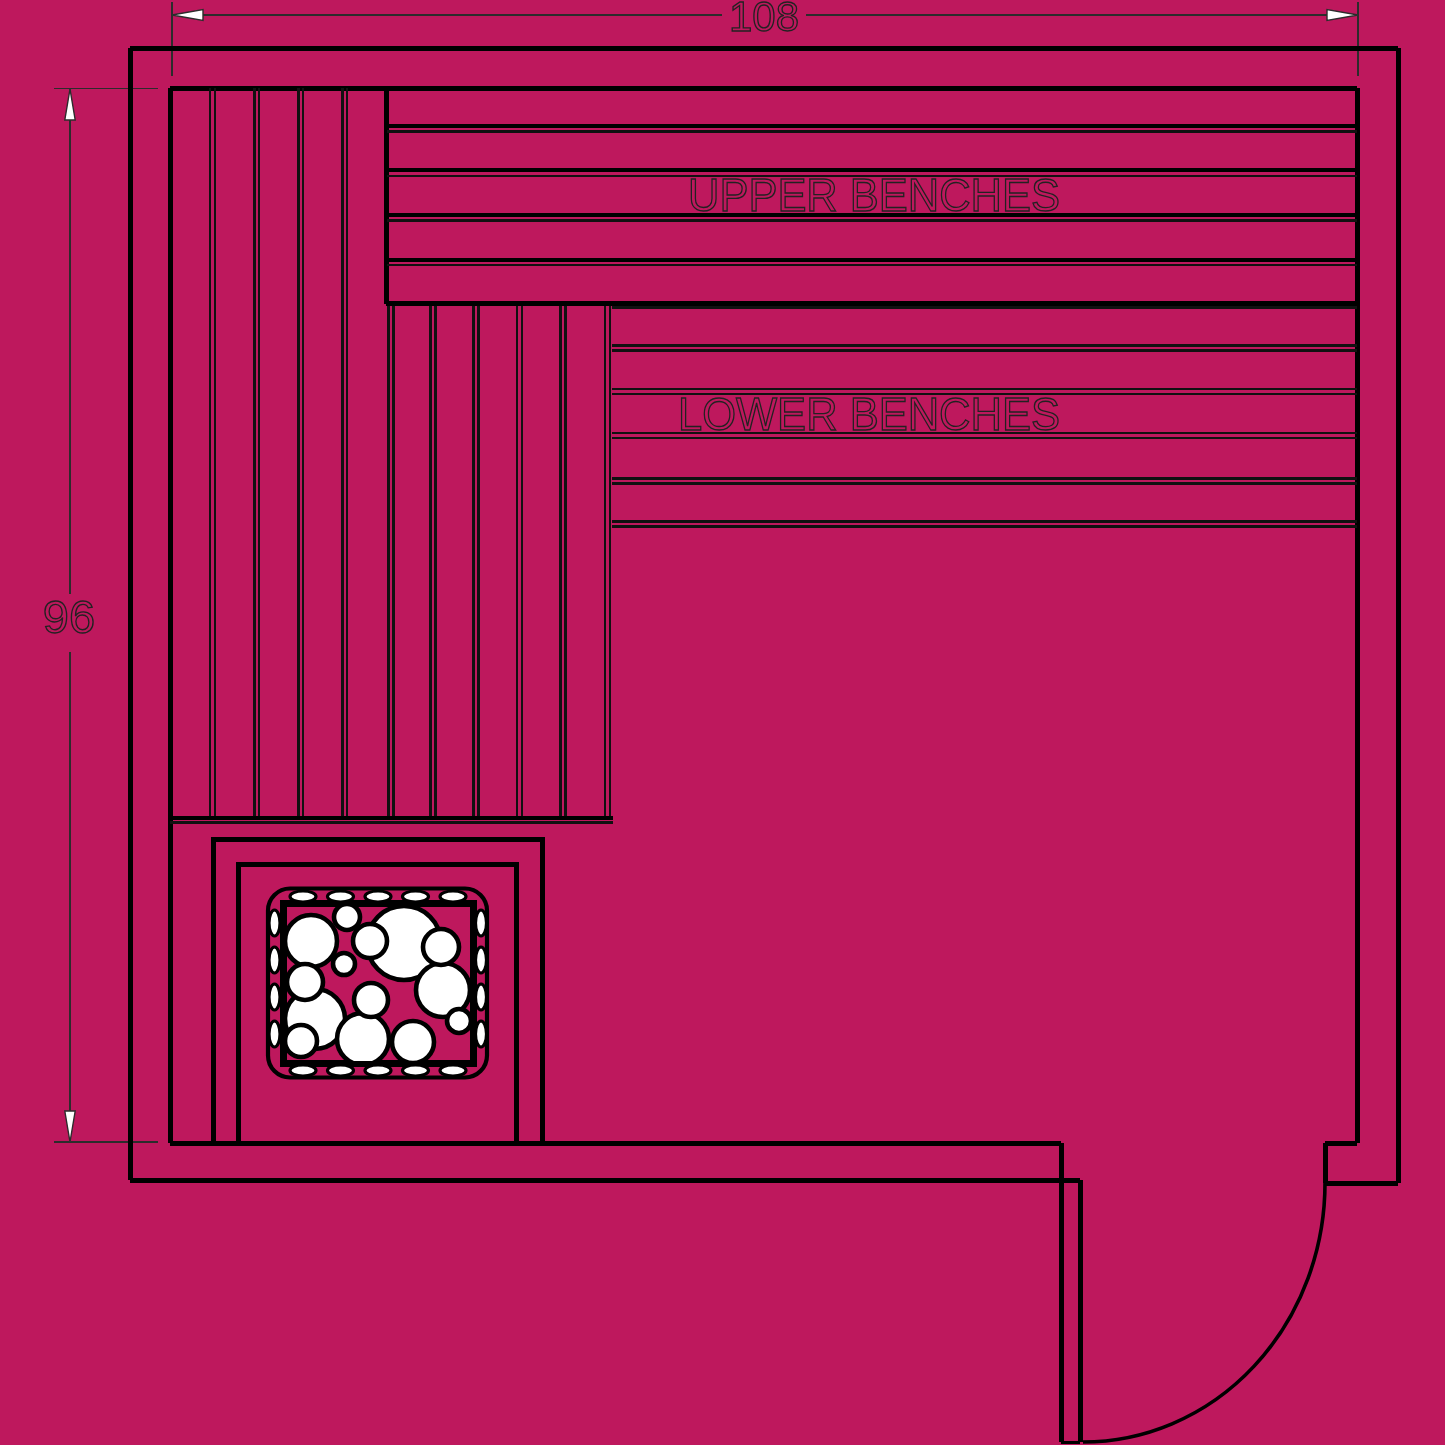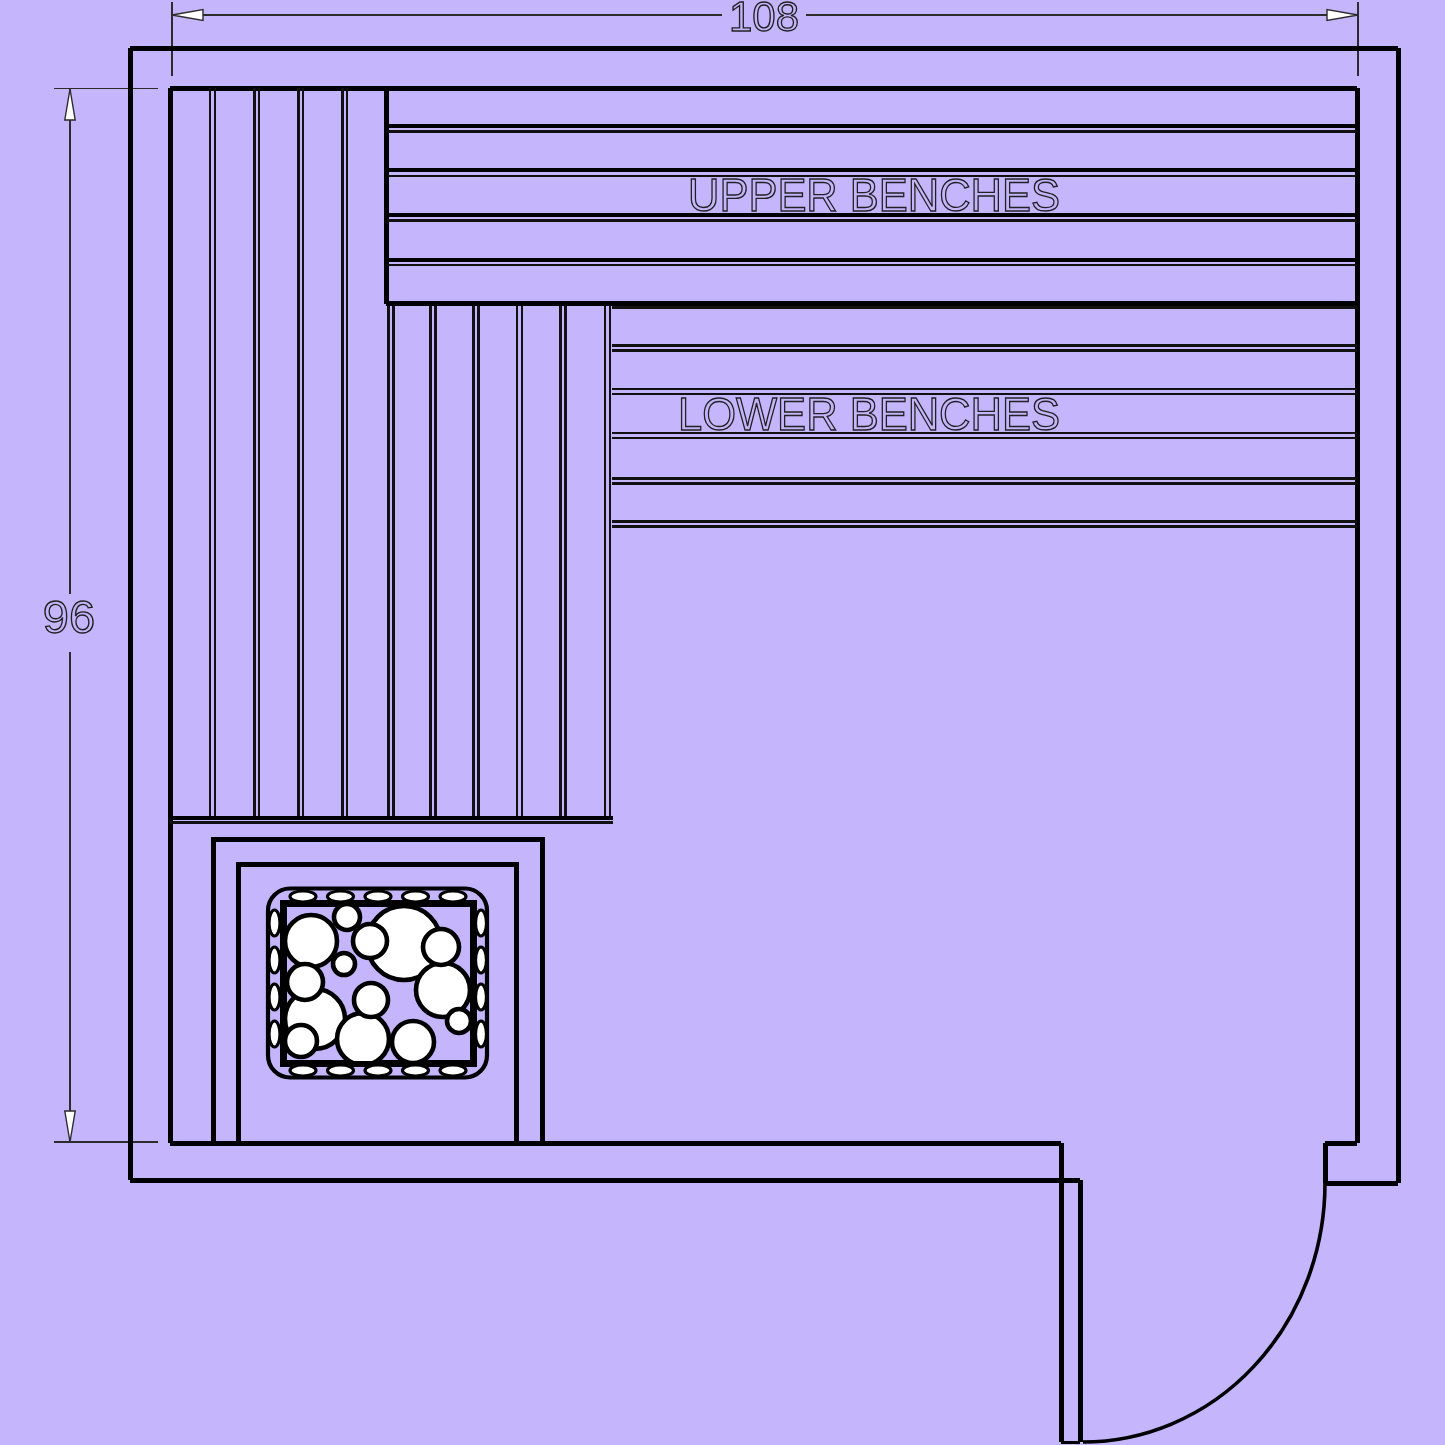--- a/index.html
+++ b/index.html
@@ -4,21 +4,21 @@
 <style>
   html, body {
     margin: 0;
     padding: 0;
     background: #ffffff;
   }
   #canvas {
     position: relative;
     width: 1445px;
     height: 1445px;
-    background: #c4b5fd;
+    background: #be185d;
     overflow: hidden;
   }
   svg { display: block; }
 
   
   .wall      { stroke: #000000; stroke-width: 5;   fill: none; }
   .edge-th   { stroke: #000000; stroke-width: 4;   fill: none; }
   .edge-md   { stroke: #000000; stroke-width: 3;   fill: none; }
   .edge-tn   { stroke: #111111; stroke-width: 2.2; fill: none; }
   .leaf      { stroke: #000000; stroke-width: 5;   fill: none; }

